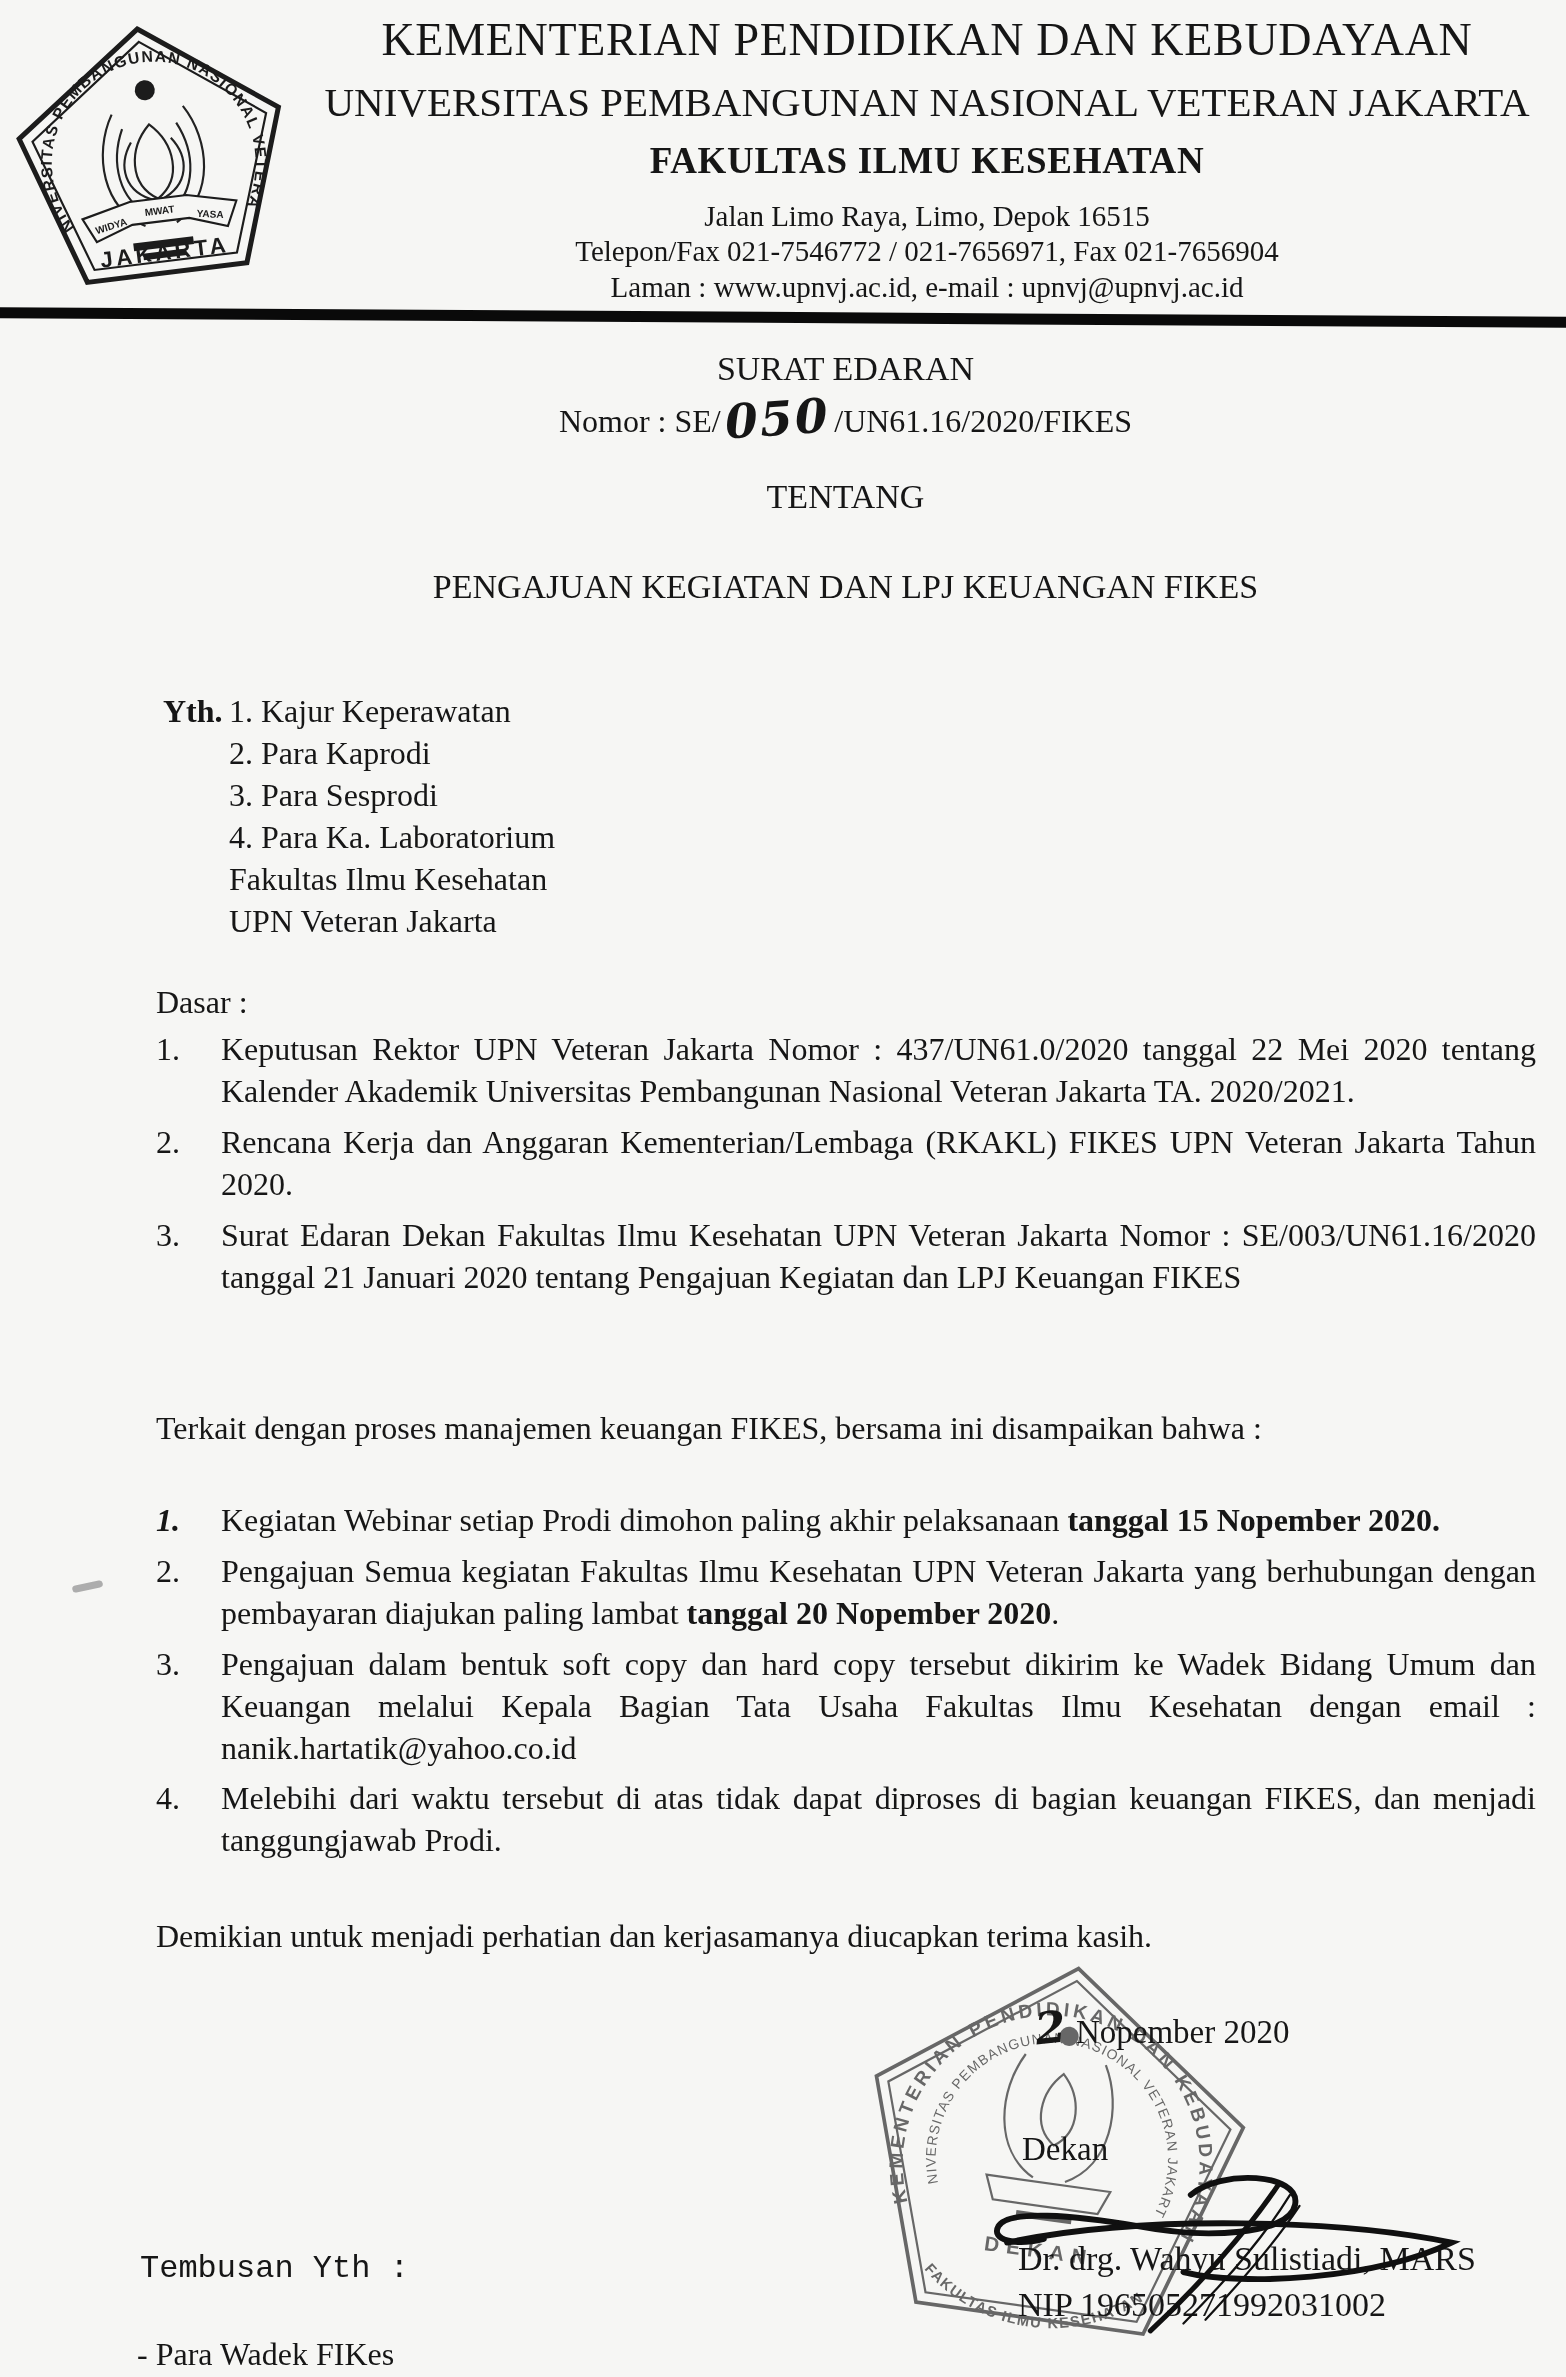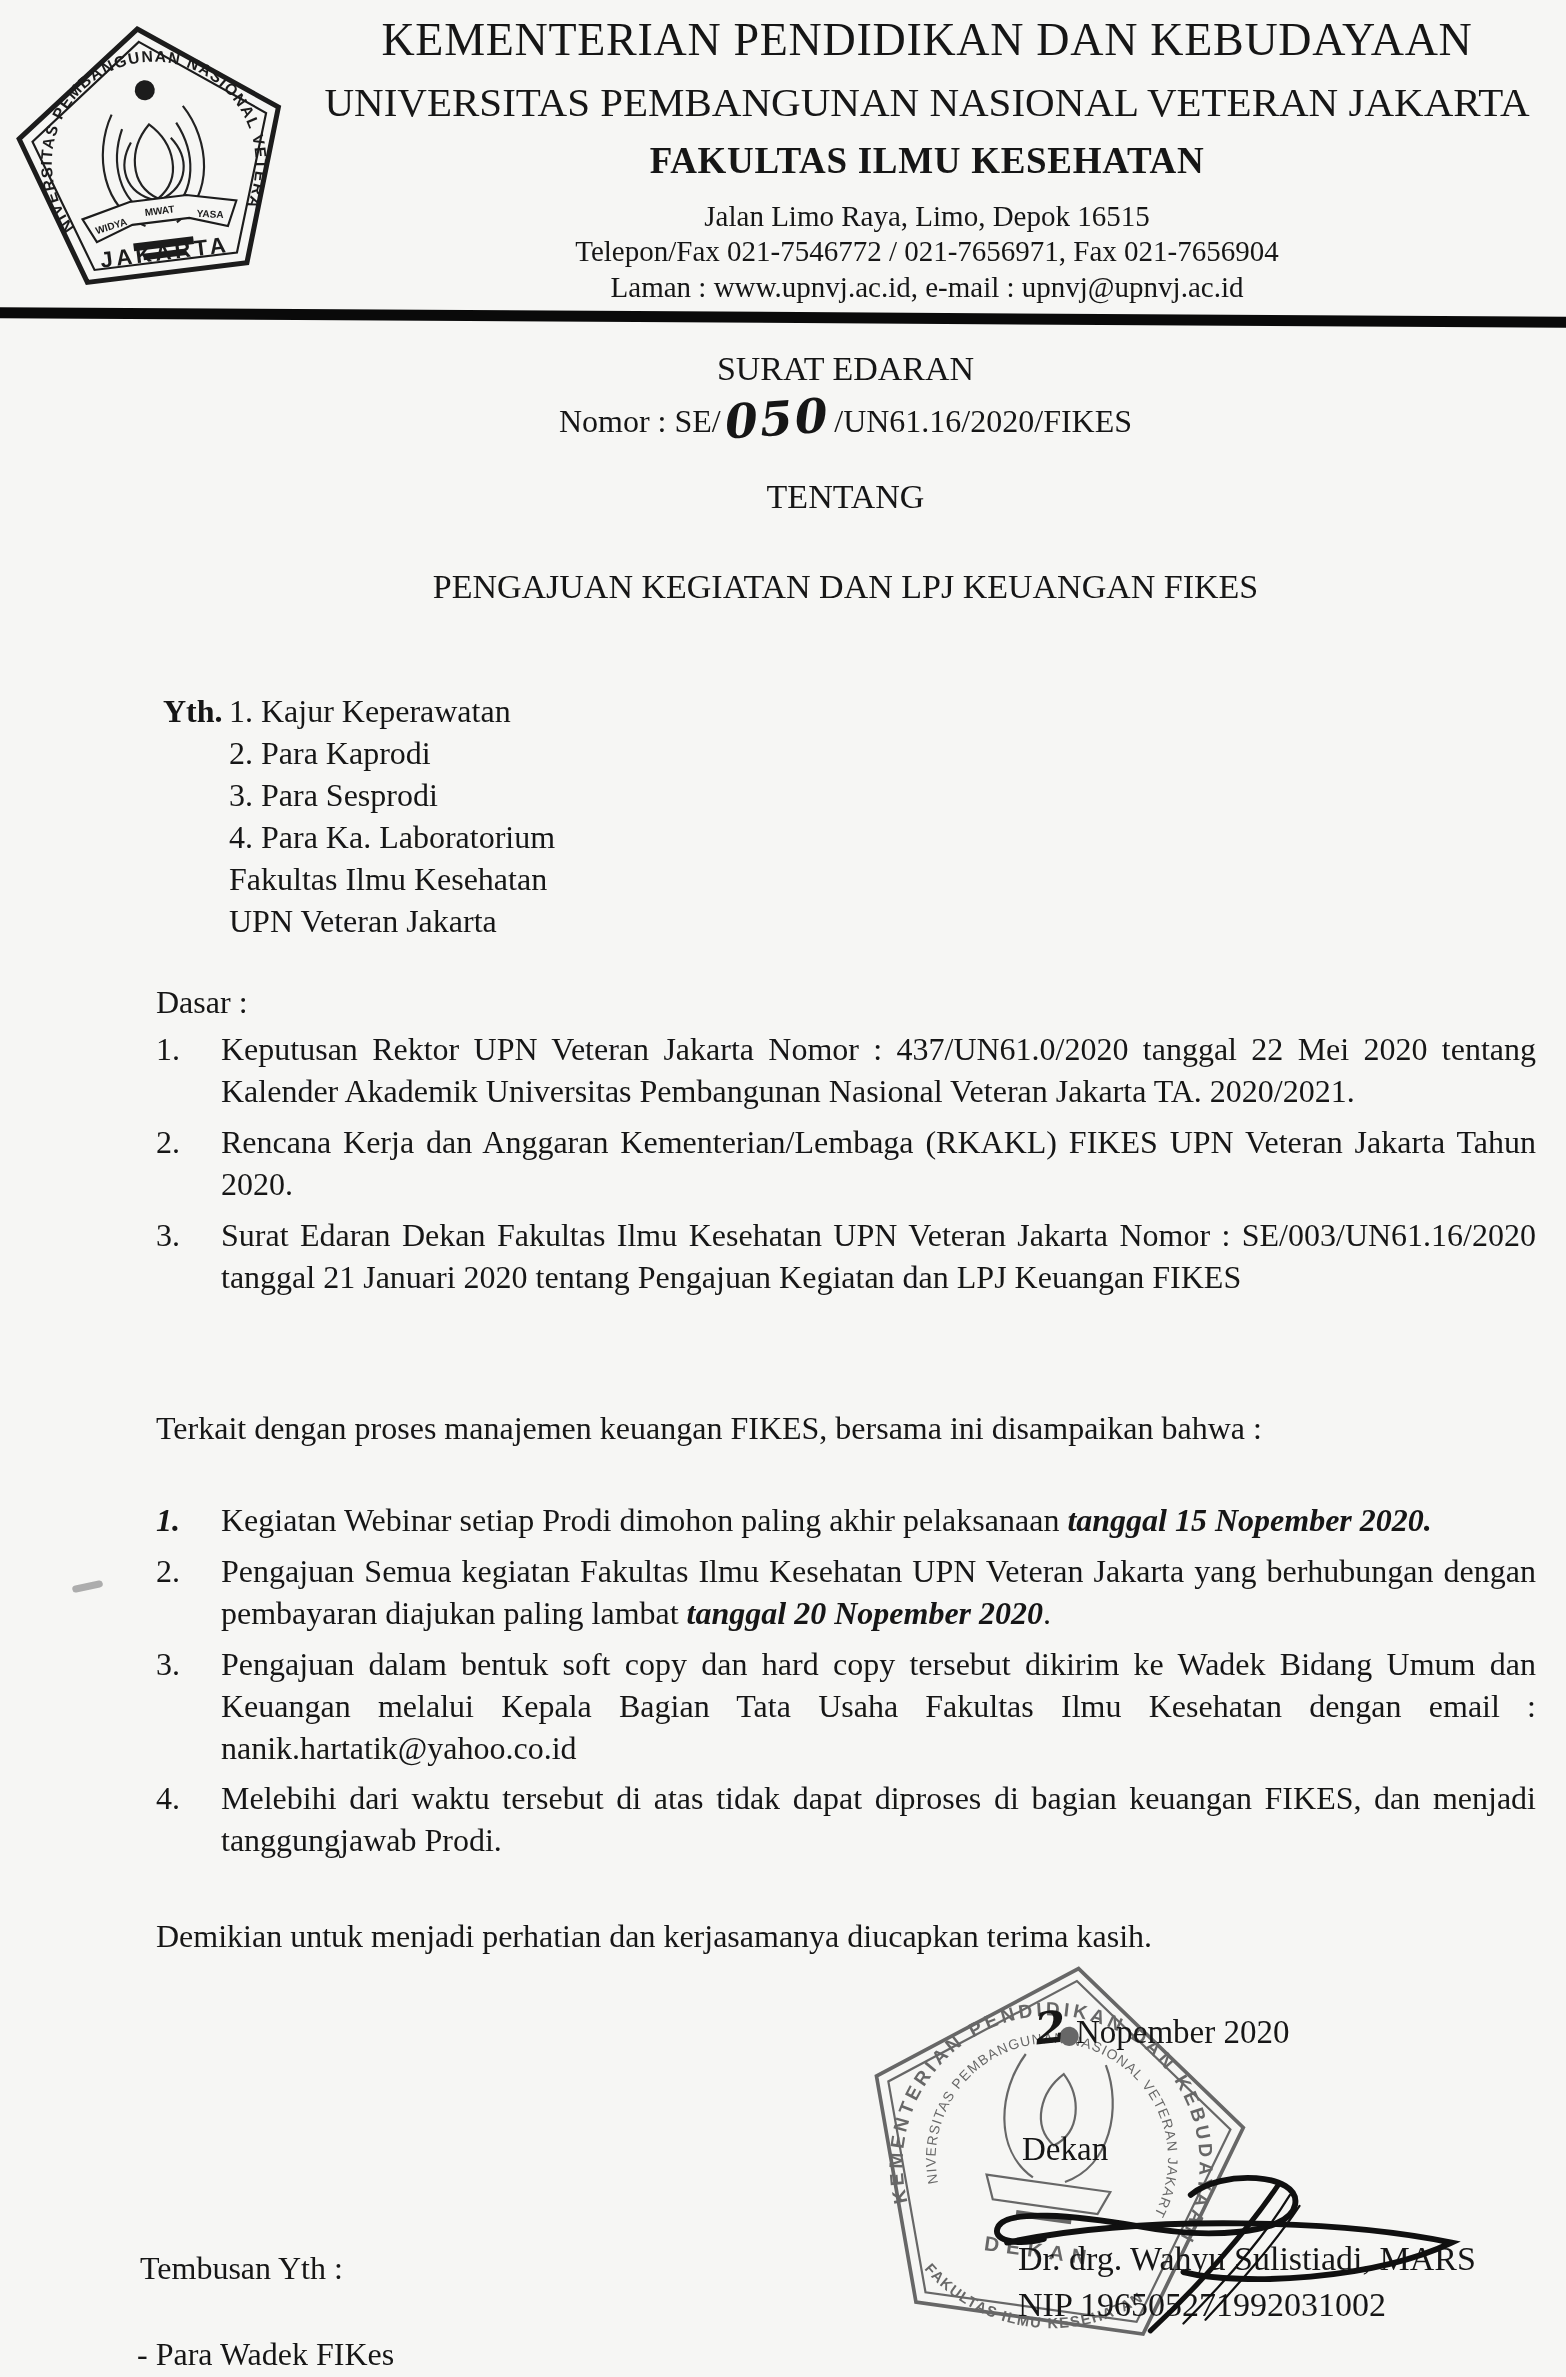--- a/index.html
+++ b/index.html
@@ -29,34 +29,34 @@
   .yth{position:absolute;left:163px;top:690px;font-size:32px;line-height:42px;}
   .yth-label{position:absolute;left:0;top:0;font-weight:bold;}
   .yth-list{margin-left:66px;}
 
   
   .body-label{position:absolute;left:156px;font-size:32px;}
   .olist{position:absolute;left:156px;width:1380px;font-size:32px;line-height:42px;}
   .li{position:relative;padding-left:65px;margin-bottom:8.8px;}
   .li .num{position:absolute;left:0;top:0;}
   .litext{text-align:justify;}
-  .em{font-weight:bold;font-style:italic;}
+  .em{font-weight:bold;}
   .num-bi{font-weight:bold;font-style:italic;}
   .para{position:absolute;left:156px;width:1383px;font-size:32px;}
 
   
   .stamp{position:absolute;left:831px;top:1941px;z-index:1;opacity:.85;}
   .sig-date{position:absolute;left:1035px;top:2002px;z-index:2;display:flex;align-items:baseline;font-size:33px;}
   .hand-2{font-size:44px;display:inline-block;transform:rotate(-6deg);margin-right:10.3px;}
   .sig-role{position:absolute;left:1022px;top:2131px;z-index:2;font-size:33px;}
   .sig-svg{position:absolute;left:963px;top:2169px;z-index:3;}
   .sig-name{position:absolute;left:1018px;top:2240px;z-index:2;font-size:34px;}
   .sig-nip{position:absolute;left:1018px;top:2286px;z-index:2;font-size:34px;}
 
-  .tembusan-label{position:absolute;left:140px;top:2250px;font-size:32px;}
+  .tembusan-label{position:absolute;left:140px;top:2250px;font-size:32px;font-family:Liberation Mono, monospace;}
   .tembusan-item{position:absolute;left:137px;top:2336px;font-size:32px;}
 
   .pencil-dash{position:absolute;left:72px;top:1583px;width:31px;height:6.6px;background:#8f8f8f;
                border-radius:3.7px;transform:rotate(-12deg);opacity:.7;}
   svg text{font-family:"Liberation Sans",sans-serif;}
 </style>
 </head>
 <body>
 
 <div class="page">

